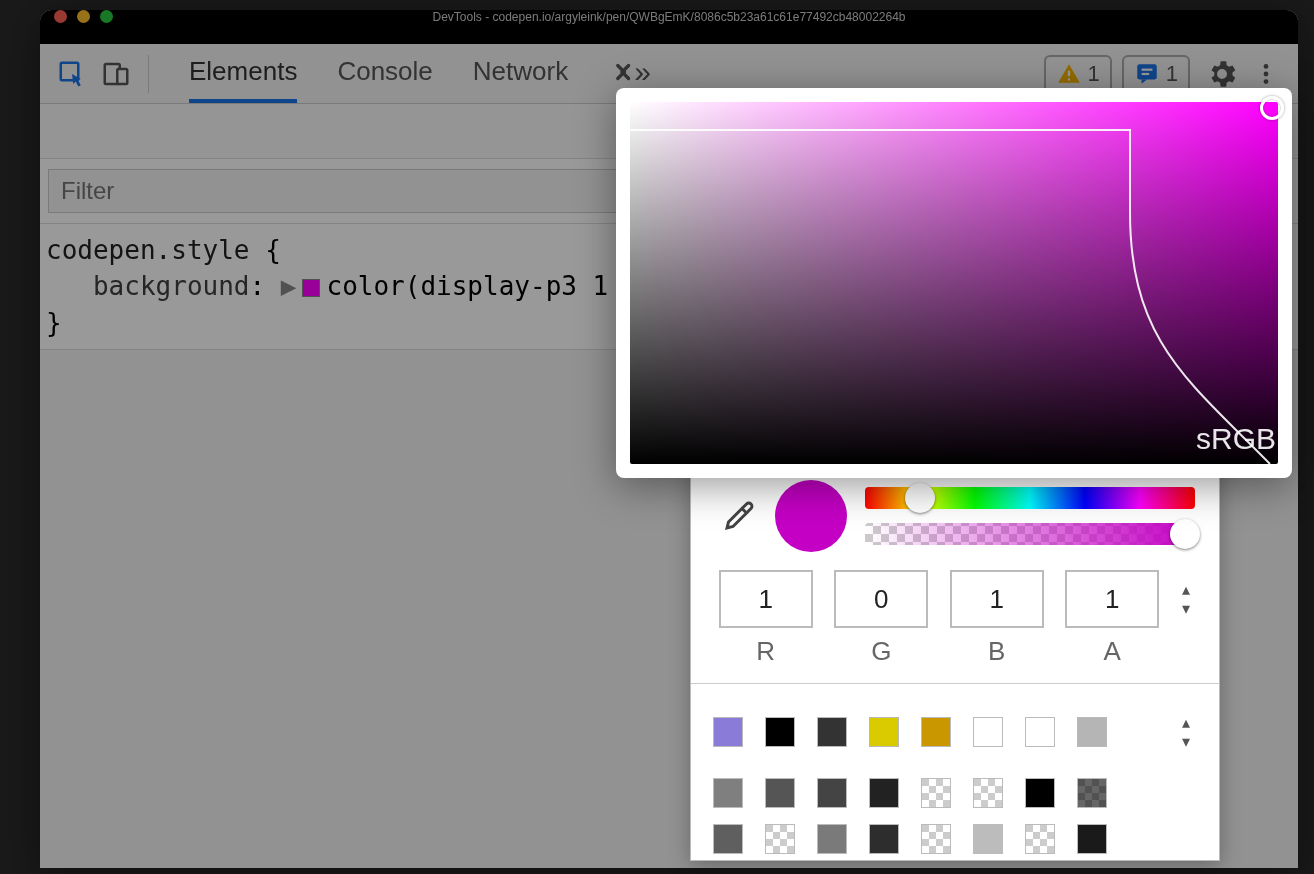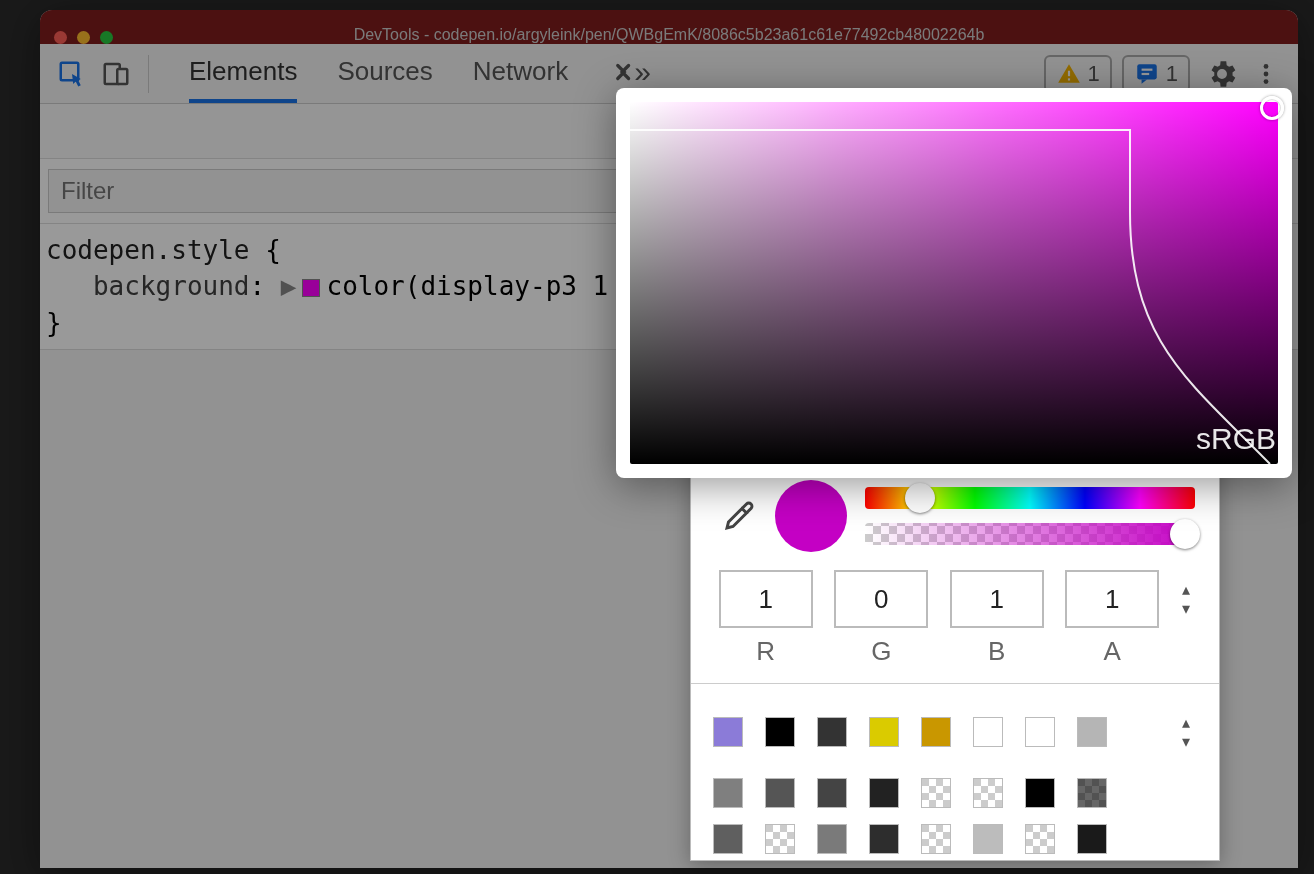--- a/index.html
+++ b/index.html
@@ -15,26 +15,26 @@
     position: absolute;
     left: 40px; top: 10px;
     width: 1258px; height: 858px;
     background: #f4f4f4;
     border-radius: 12px 12px 0 0;
     overflow: hidden;
     box-shadow: 0 8px 40px rgba(0,0,0,0.4);
   }
   .titlebar {
     height: 34px;
-    background: #7f1d1d;
+    background: #000000;
     display: flex;
-    align-items: flex-end;
+    align-items: flex-start;
     position: relative;
     color: #ddd;
-    font-size: 16px;
+    font-size: 12px;
     font-weight: 500;
   }
   .traffic {
     display: flex;
     gap: 10px;
     margin-left: 14px;
     position: absolute;
     left: 0;
   }
   .traffic span {
@@ -283,21 +283,21 @@
     </div>
     <div class="tool-btn">
       <svg class="icon-lg" viewBox="0 0 24 24" fill="none" stroke="#555" stroke-width="2">
         <rect x="3" y="4" width="12" height="16" rx="1"></rect>
         <rect x="13" y="8" width="8" height="12" rx="1" fill="#f4f4f4"></rect>
       </svg>
     </div>
     <div class="divider-v"></div>
     <div class="tabs">
       <div class="tab active">Elements</div>
-      <div class="tab">Sources</div>
+      <div class="tab">Console</div>
       <div class="tab">Network</div>
       <div class="tab">
         <svg class="icon-svg" viewBox="0 0 24 24" fill="none" stroke="#555" stroke-width="3" stroke-linecap="round">
           <path d="M6 9l6 6 6-6" transform="rotate(-90 12 12)"></path>
           <path d="M6 9l6 6 6-6" transform="rotate(90 12 12) translate(0 -4)"></path>
         </svg>
         <span style="font-size:30px;color:#555;">»</span>
       </div>
     </div>
     <div class="spacer"></div>

